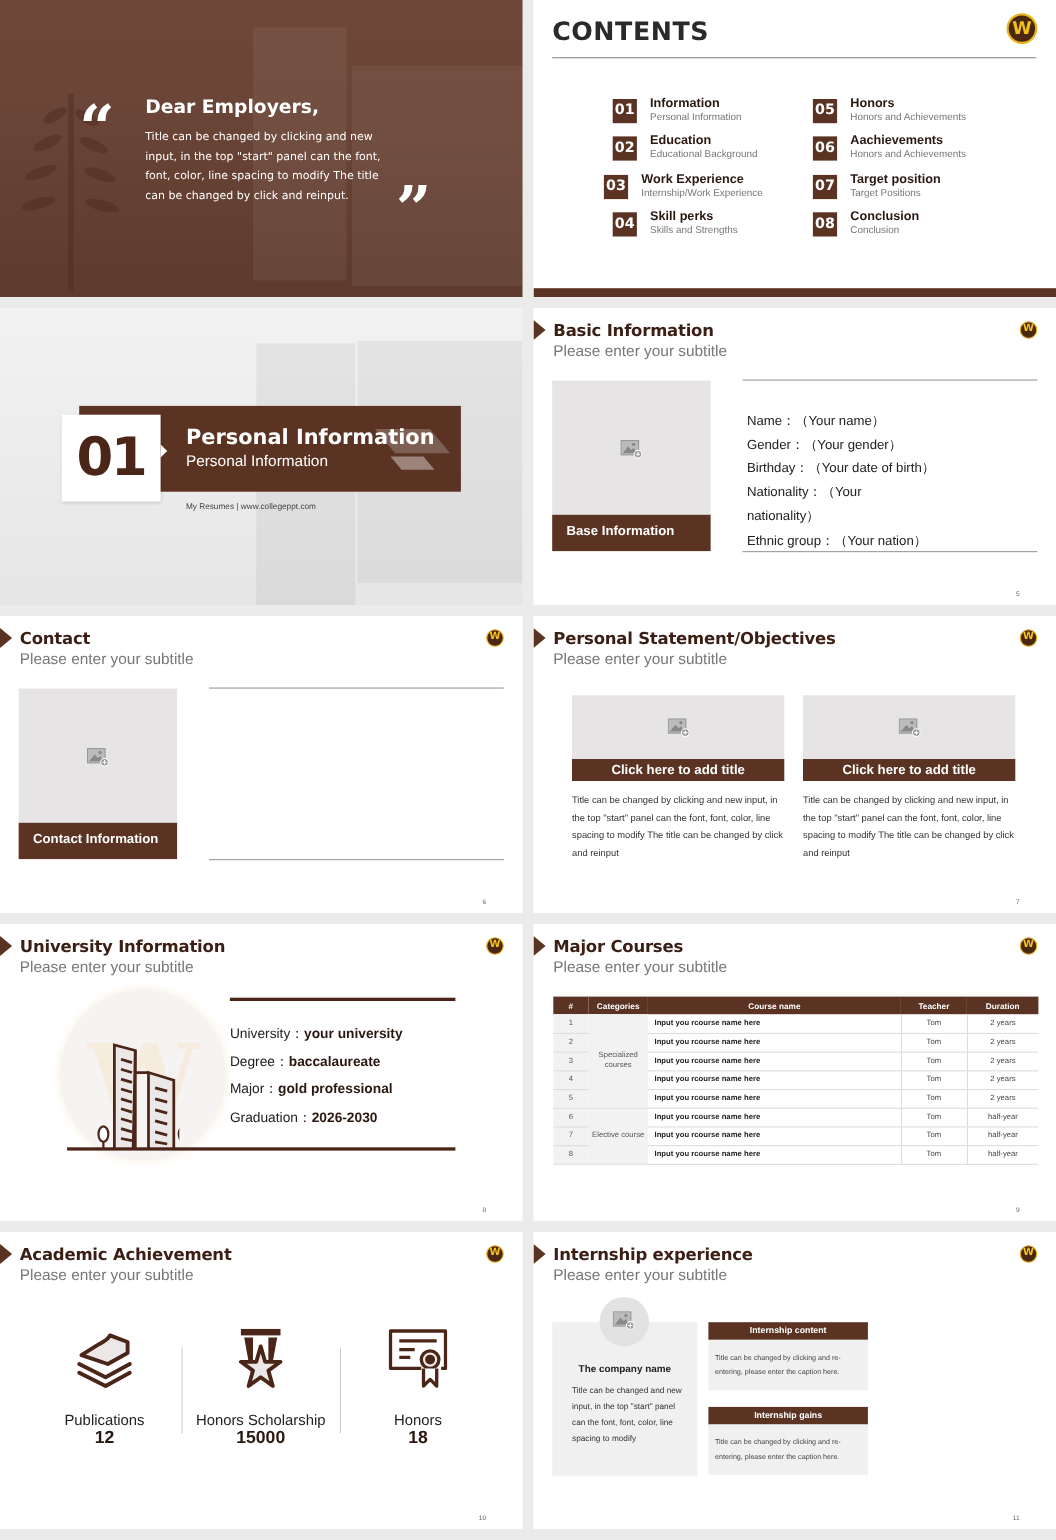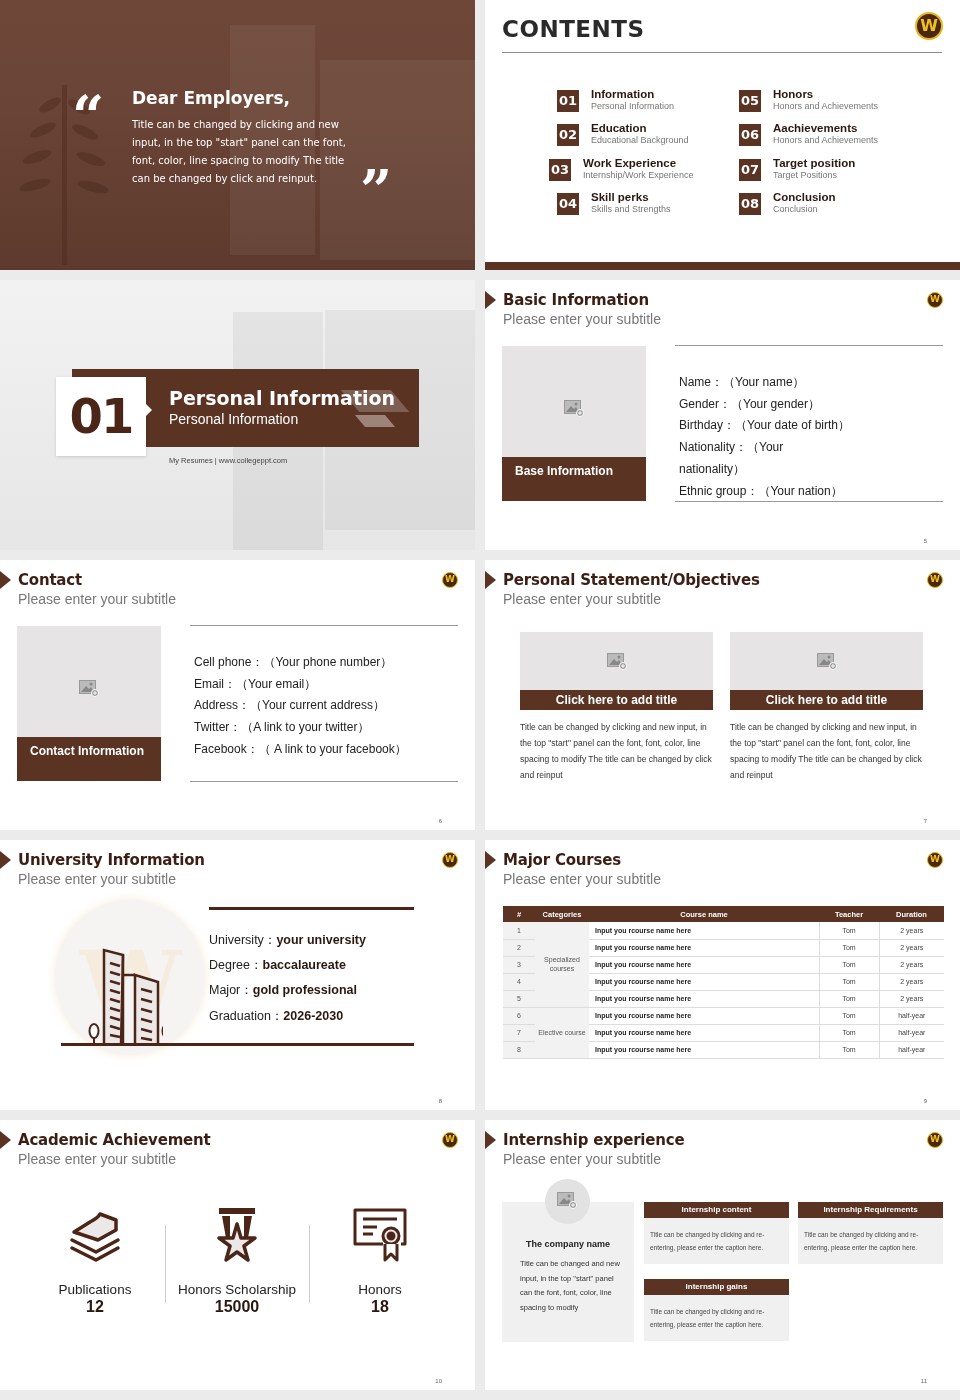--- a/index.html
+++ b/index.html
@@ -56,21 +56,21 @@
   .sec-notch { position: absolute; left: 146px; top: 124px; width: 0; height: 0; border-top: 6px solid transparent; border-bottom: 6px solid transparent; border-left: 6px solid #fff; }
   .sec-title { position: absolute; left: 169px; top: 107px; color: #fff; font-size: 19px; font-weight: bold; font-family: "DejaVu Sans", sans-serif; }
   .sec-sub { position: absolute; left: 169px; top: 131px; color: #fff; font-size: 14px; }
   .sec-deco1 { position: absolute; left: 350px; top: 110px; width: 50px; height: 22px; background: rgba(255,255,255,0.22); transform: skewX(40deg); }
   .sec-deco2 { position: absolute; left: 360px; top: 135px; width: 30px; height: 12px; background: rgba(255,255,255,0.4); transform: skewX(40deg); }
   .sec-foot { position: absolute; left: 169px; top: 176px; font-size: 7.5px; color: #444; }
 
   
   .photo-box { position: absolute; background: #e6e4e4; }
   .photo-icon { position: absolute; width: 20px; height: 17px; }
-  .photo-label { position: absolute; left: 0; bottom: 0; width: 100%; height: 44px; background: #5a3323; color: #fff; font-size: 12px; font-weight: bold; padding-left: 13px; line-height: 29px; }
+  .photo-label { position: absolute; left: 0; bottom: 0; width: 100%; height: 33px; background: #5a3323; color: #fff; font-size: 12px; font-weight: bold; padding-left: 13px; line-height: 29px; }
 
   
   .info-line { position: absolute; height: 1px; background: #999; }
   .info-list { position: absolute; font-size: 12px; color: #222; line-height: 21.7px; }
 
   
   .stmt-card { position: absolute; top: 72px; width: 193px; }
   .stmt-img { position: relative; width: 193px; height: 58px; background: #e6e4e4; }
   .stmt-bar { width: 193px; height: 20px; background: #5a3323; color: #fff; font-size: 12px; font-weight: bold; text-align: center; line-height: 20px; }
   .stmt-text { margin-top: 9px; font-size: 8.5px; line-height: 16px; color: #333; }
@@ -234,27 +234,20 @@
     <svg class="photo-icon" style="left:62px;top:54px;" viewBox="0 0 20 17">
       <rect x="0.5" y="0.5" width="16" height="13" fill="#bbb" stroke="#999"></rect>
       <path d="M2 12 L7 6 L10 9 L12 7 L15 12 Z" fill="#888"></path>
       <circle cx="12" cy="4" r="1.5" fill="#888"></circle>
       <circle cx="16" cy="13" r="3.5" fill="#999" stroke="#fff"></circle>
       <path d="M16 11 V15 M14 13 H18" stroke="#fff" stroke-width="1"></path>
     </svg>
     <div class="photo-label">Contact Information</div>
   </div>
   <div class="info-line" style="left:190px;top:65px;width:268px;"></div>
-  <div class="info-list" style="left:194px;top:92px;">
-    <div>Cell phone：（Your phone number）</div>
-    <div>Email：（Your email）</div>
-    <div>Address：（Your current address）</div>
-    <div>Twitter：（A link to your twitter）</div>
-    <div>Facebook：（ A link to your facebook）</div>
-  </div>
   <div class="info-line" style="left:190px;top:221px;width:268px;"></div>
   <div class="pgnum">6</div>
 </div>
 
 <div class="slide s6">
   <div class="hdr-arrow"></div>
   <div class="hdr-title">Personal Statement/Objectives</div>
   <div class="hdr-sub">Please enter your subtitle</div>
   <div class="logo">W</div>
 
@@ -470,22 +463,18 @@
       <path d="M16 11 V15 M14 13 H18" stroke="#fff" stroke-width="1"></path>
     </svg>
   </div>
   <div class="comp-name">The company name</div>
   <div class="comp-text">Title can be changed and new input, in the top "start" panel can the font, font, color, line spacing to modify</div>
 
   <div class="int-card" style="left:159px;top:82px;">
     <div class="int-head">Internship content</div>
     <div class="int-body">Title can be changed by clicking and re-entering, please enter the caption here.</div>
   </div>
-  <div class="int-card" style="left:313px;top:82px;">
-    <div class="int-head">Internship Requirements</div>
-    <div class="int-body">Title can be changed by clicking and re-entering, please enter the caption here.</div>
-  </div>
   <div class="int-card" style="left:159px;top:159px;">
     <div class="int-head">Internship gains</div>
     <div class="int-body">Title can be changed by clicking and re-entering, please enter the caption here.</div>
   </div>
   <div class="pgnum">11</div>
 </div>
 
 </body></html>

